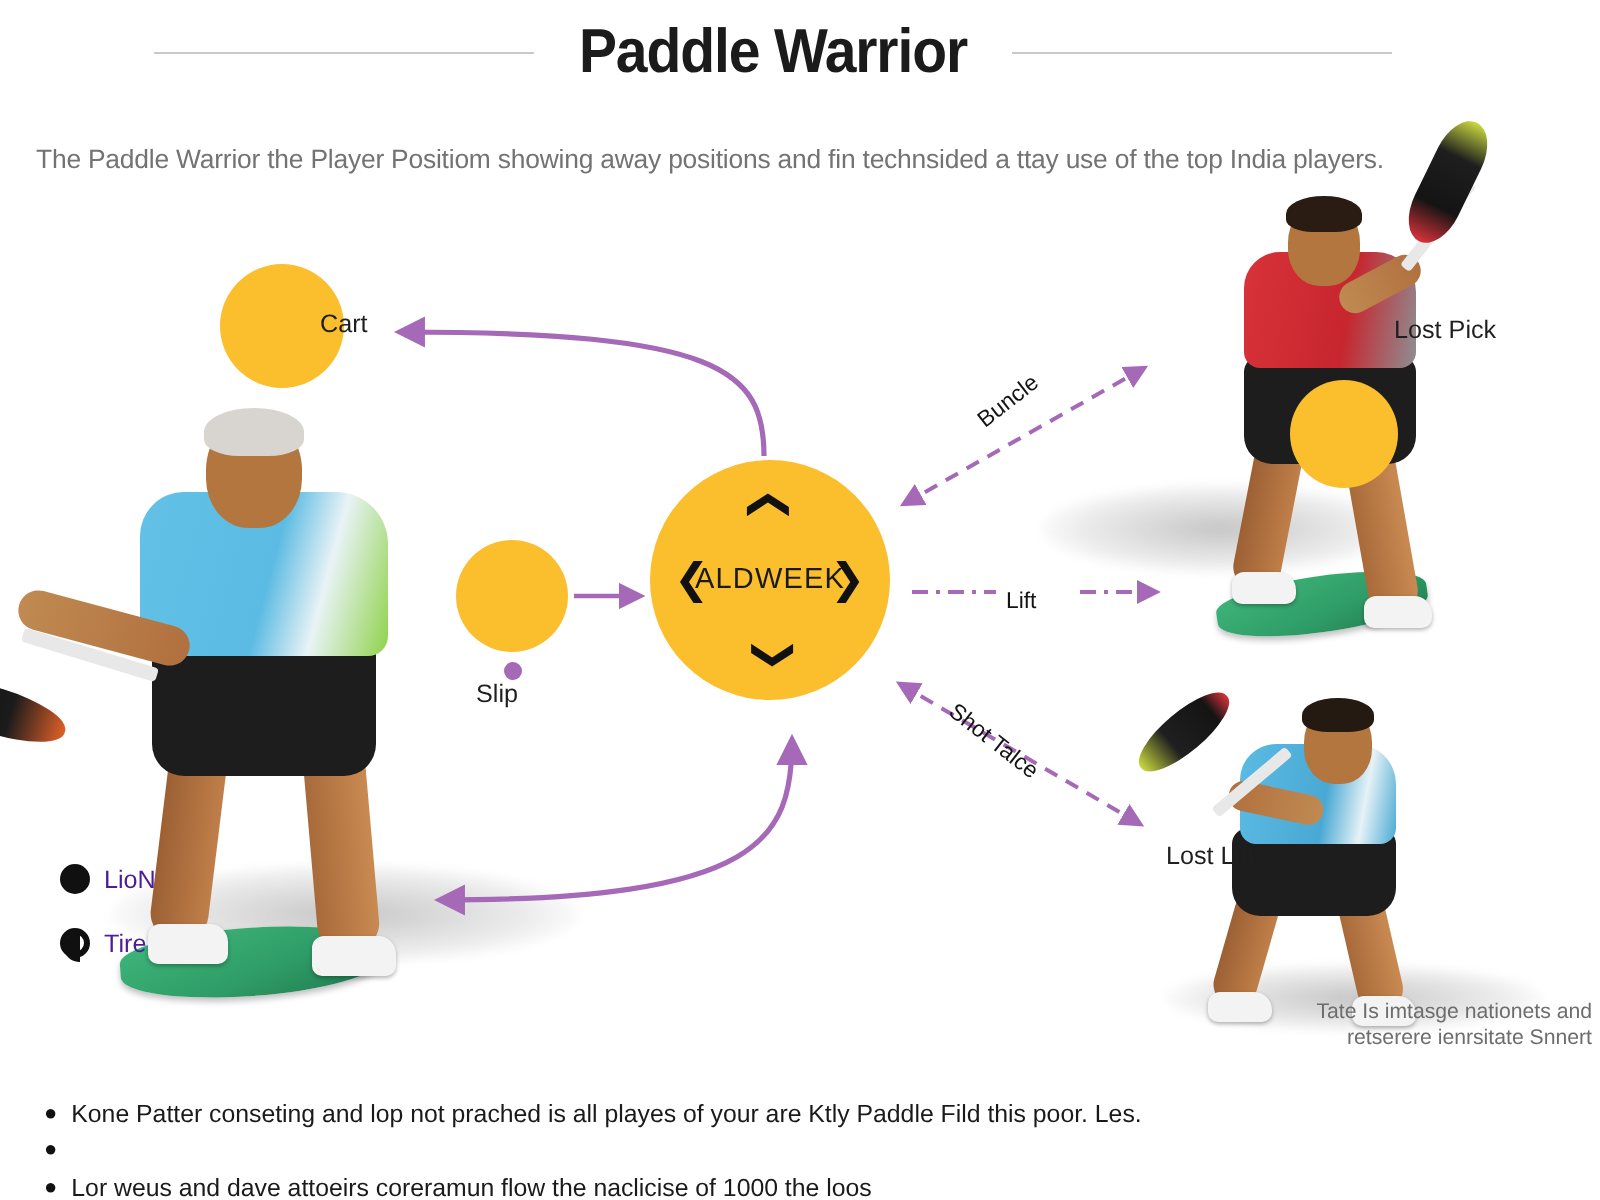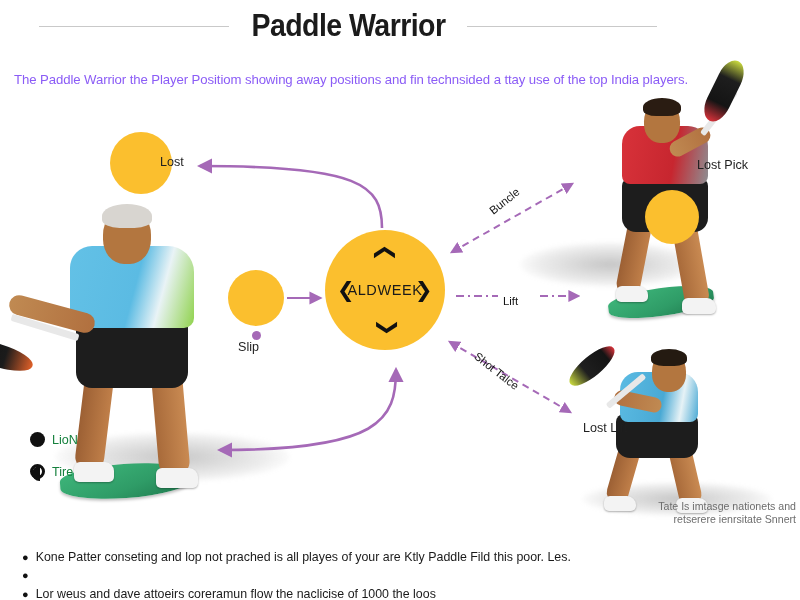--- a/index.html
+++ b/index.html
@@ -12,46 +12,45 @@
   #page {
     position: relative;
     width: 800px; height: 600px;
     background: #ffffff;
   }
 
   
   .title-row {
     position: absolute;
     top: 8px; left: 0; width: 696px;
-    display: flex; align-items: center; justify-content: center;
+    display: flex; align-items: center; justify-content: flex-end;
     gap: 14px;
   }
   .title-rule {
     height: 1px; background: #c9c9c9; flex: 0 0 190px;
   }
   .title-text {
     font-family: "Liberation Sans", sans-serif;
     font-size: 31px;
     font-weight: bold;
     letter-spacing: -0.6px;
     color: #1b1b1b;
     white-space: nowrap;
     transform: scaleX(0.92);
   }
 
   
   .intro {
     position: absolute;
-    top: 70px; left: 6px;
+    top: 70px; left: 18px;
     width: 690px;
     font-size: 13.2px;
     line-height: 20px;
-    color: #8b5cf6;
+    color: #737373;
     letter-spacing: -0.1px;
-    text-align: center;
   }
 
   
   .canvas {
     position: absolute;
     top: 0; left: 0; width: 800px; height: 600px;
     pointer-events: none;
   }
 
   
@@ -132,21 +131,21 @@
     box-sizing: border-box;
     position: relative;
   }
   .legend-dot.hollow::after {
     content: "";
     position: absolute; left: -1px; top: -1px;
     width: 8px; height: 15px;
     background: #101010;
     border-radius: 8px 0 0 8px;
   }
-  .legend-text { font-size: 12.6px; color: #15803d; }
+  .legend-text { font-size: 12.6px; color: #4c1d95; }
 
   
   .right-note {
     position: absolute;
     left: 552px; top: 500px;
     width: 244px;
     text-align: right;
     font-size: 10.6px;
     line-height: 13px;
     color: #6d6d6d;
@@ -277,21 +276,21 @@
 
     <path d="M 456 296 L 498 296" fill="none" stroke="#a569b7" stroke-width="2" stroke-dasharray="8 4 2 4"></path>
     <path d="M 540 296 L 578 296" fill="none" stroke="#a569b7" stroke-width="2" stroke-dasharray="8 4 2 4" marker-end="url(#ah)"></path>
 
     <path d="M 450 342 L 570 412" fill="none" stroke="#a569b7" stroke-width="2" stroke-dasharray="7 5" marker-start="url(#ah)" marker-end="url(#ah)"></path>
 
     <path d="M 396 370 C 396 420 380 450 220 450" fill="none" stroke="#a569b7" stroke-width="2.6" marker-start="url(#ah)" marker-end="url(#ah)"></path>
   </svg>
 
   <div class="node node-cart"></div>
-  <div class="lbl lbl-cart">Lost</div>
+  <div class="lbl lbl-cart">Cart</div>
 
   <div class="node node-slip"></div>
   <div class="dot-slip"></div>
   <div class="lbl lbl-slip">Slip</div>
 
   <div class="node node-hub">
     <span class="hub-chev chev-left">❮</span>
     <span class="hub-chev chev-right">❮</span>
     <span class="hub-chev chev-up">❮</span>
     <span class="hub-chev chev-down">❮</span>

